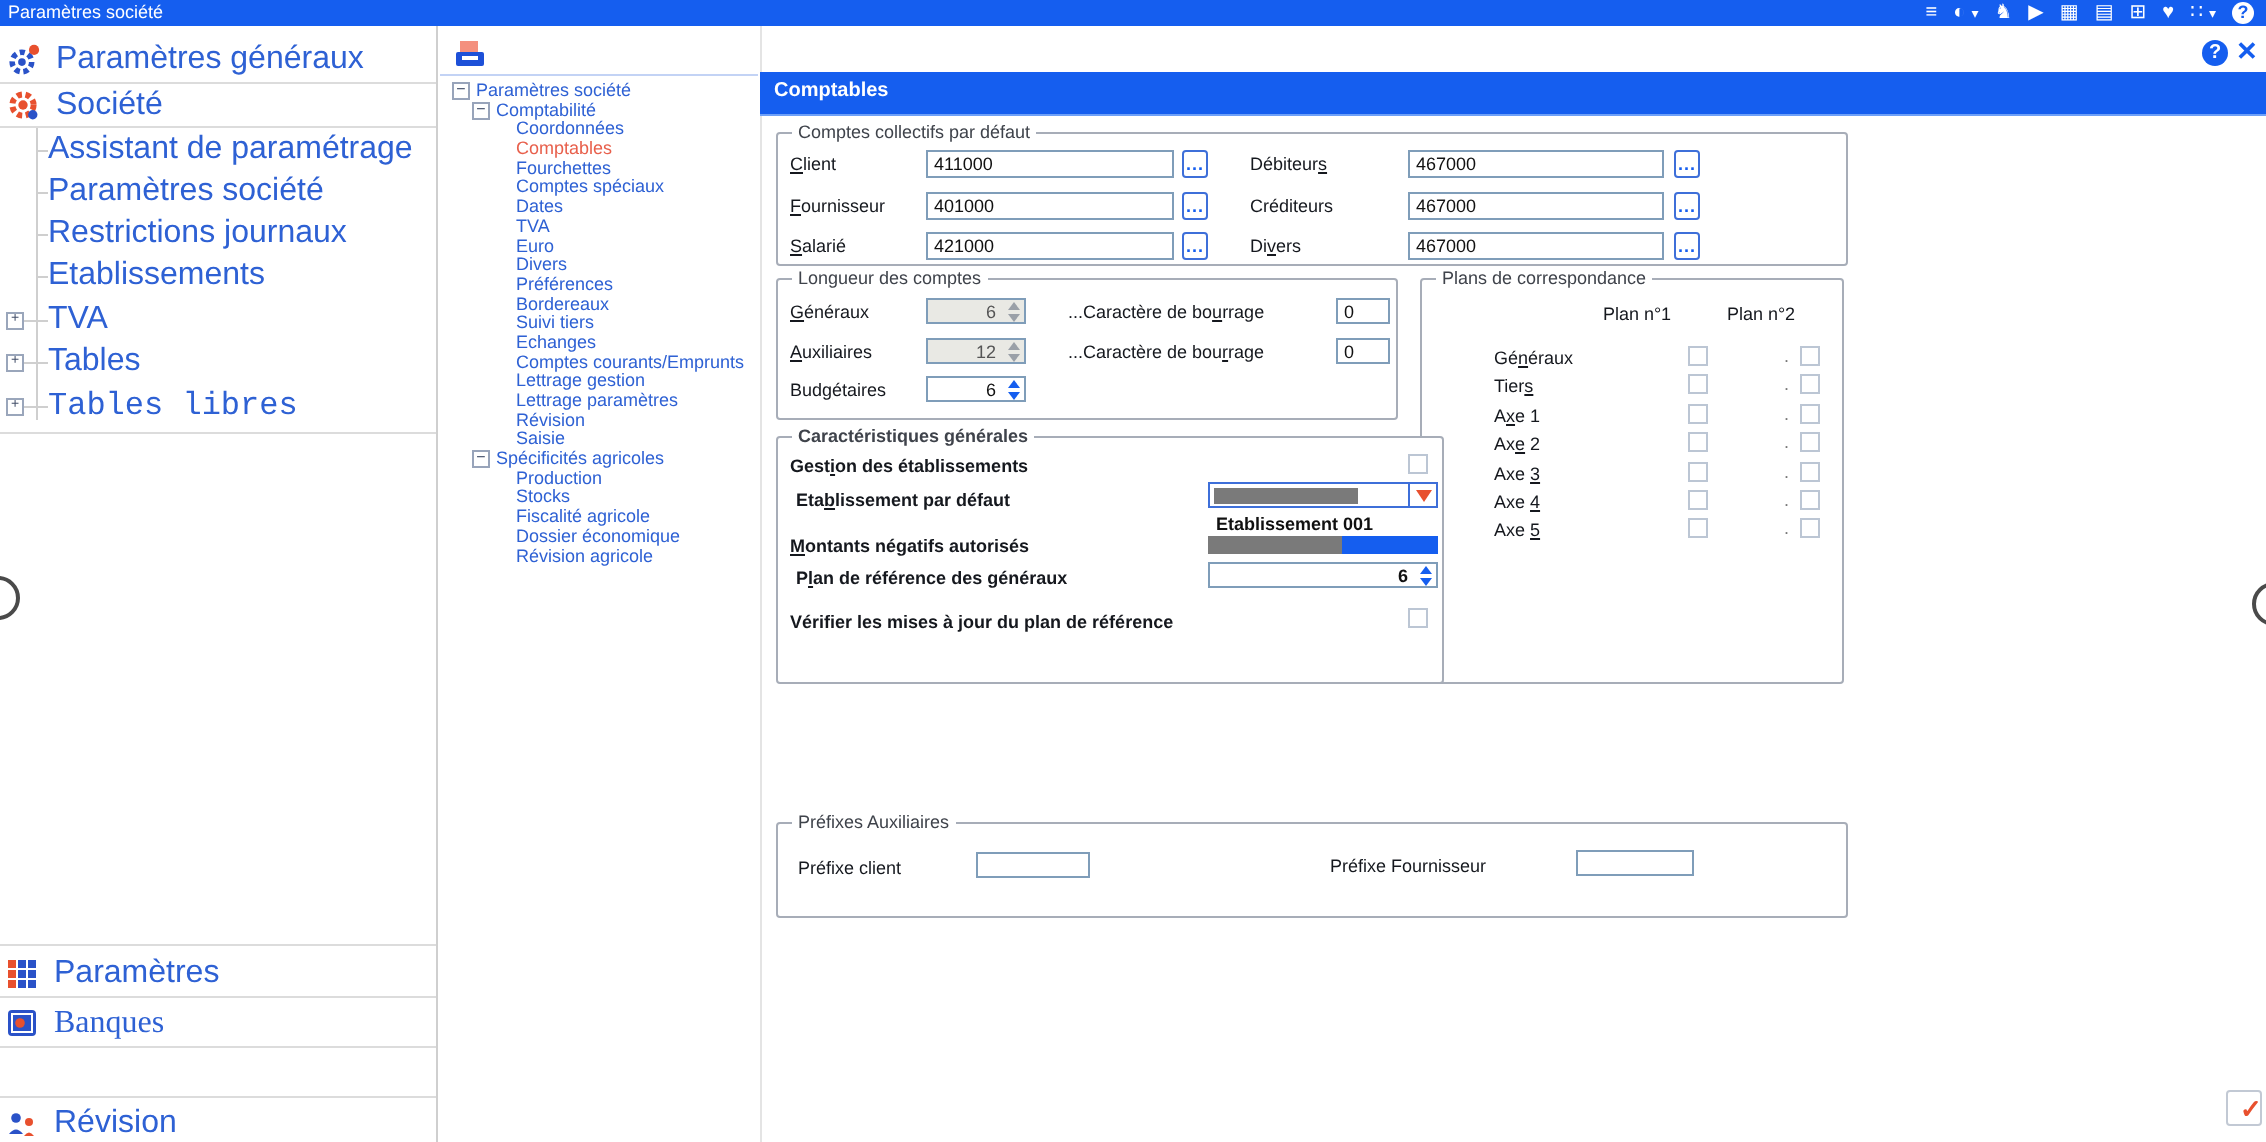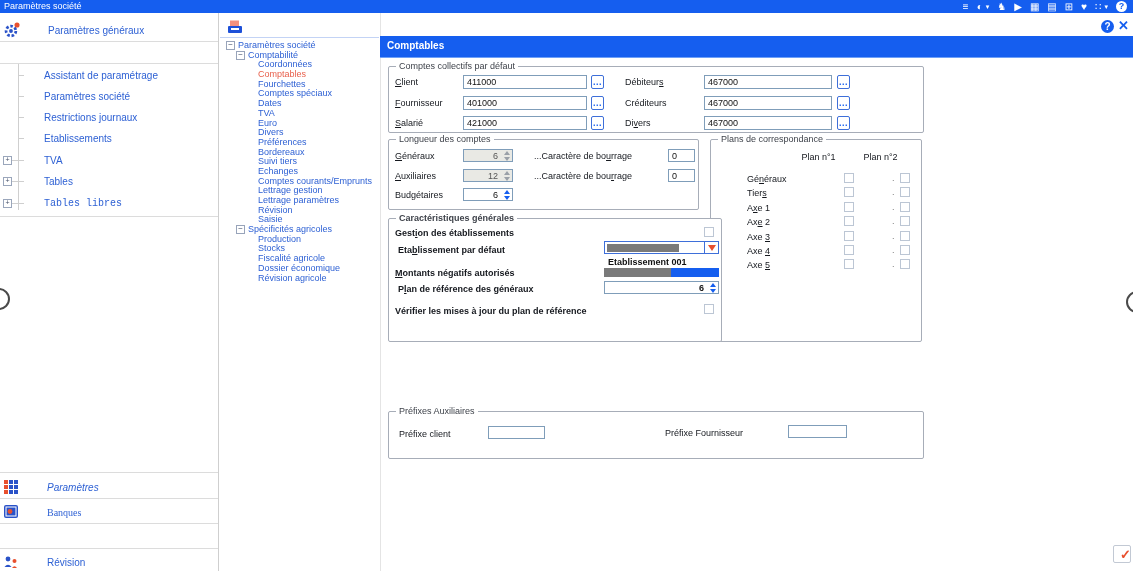--- a/index.html
+++ b/index.html
@@ -12,21 +12,21 @@
   .tb-title{position:absolute;left:4px;top:1px;font-size:9px;color:#fff;line-height:11px;}
   .tb-icons{position:absolute;right:6px;top:0;height:13px;display:flex;align-items:center;gap:8px;color:#fff;}
   .tb-ic{font-size:10px;line-height:12px;cursor:pointer;}
   .tb-caret{font-size:7px;margin-left:-5px;cursor:pointer;}
   .tb-help{width:11px;height:11px;border-radius:50%;background:#fff;color:#155EEF;font-weight:bold;
            font-size:9px;line-height:11px;text-align:center;cursor:pointer;}
 
   
   .sidebar{position:absolute;left:0;top:13px;width:218px;height:558px;background:#fff;border-right:1px solid #cfcfcf;}
   .s-sep{position:absolute;left:0;width:218px;height:1px;background:#dcdcdc;}
-  .s-item{position:absolute;left:0;width:218px;display:flex;align-items:center;font-size:10px;color:#2E61D4;cursor:pointer;padding-left:20px;}
+  .s-item{position:absolute;left:0;width:218px;display:flex;align-items:center;font-size:16px;color:#2E61D4;cursor:pointer;}
   .s-item .txt{white-space:nowrap;}
   .s-icon{position:absolute;left:3px;}
   .s-guide{position:absolute;background:#cfcfcf;}
   .s-exp{position:absolute;width:7px;height:7px;border:1px solid #9aa6bb;background:#fff;color:#44506a;
          font-size:7px;line-height:5px;text-align:center;cursor:pointer;}
   .s-exp::before{content:"+";}
 
   
   .treepanel{position:absolute;left:219px;top:13px;width:161px;height:558px;background:#fff;border-right:1px solid #e4e4e4;}
   .tp-line{position:absolute;left:1px;top:24px;width:159px;height:1px;background:#c3d3f5;}
@@ -109,20 +109,28 @@
     <div class="s-item" style="top:6px;height:22px;">
       <svg class="s-icon" style="top:3px;" width="17" height="17" viewBox="0 0 16 16">
         <circle cx="7.5" cy="8.5" r="4.6" fill="none" stroke="#2A52C8" stroke-width="2.6" stroke-dasharray="2.4 1.7"></circle>
         <circle cx="7.5" cy="8.5" r="1.8" fill="#2A52C8"></circle>
         <circle cx="13.2" cy="2.8" r="2.4" fill="#E8502E"></circle>
       </svg>
       <span class="txt" style="margin-left:28px;">Paramètres généraux</span>
     </div>
     <div class="s-sep" style="top:28px;"></div>
 
+    <div class="s-item" style="top:29px;height:22px;">
+      <svg class="s-icon" style="top:2px;" width="17" height="17" viewBox="0 0 16 16">
+        <circle cx="8" cy="8" r="5" fill="none" stroke="#E8502E" stroke-width="2.8" stroke-dasharray="2.4 1.7"></circle>
+        <circle cx="8" cy="8" r="2.2" fill="#E8502E"></circle>
+        <circle cx="12.6" cy="12.6" r="2.2" fill="#2A52C8"></circle>
+      </svg>
+      <span class="txt" style="margin-left:28px;">Société</span>
+    </div>
     <div class="s-sep" style="top:50px;"></div>
 
     <div class="s-guide" style="left:18px;top:51px;width:1px;height:146px;"></div>
     <div class="s-guide" style="left:19px;top:62px;width:5px;height:1px;"></div>
     <div class="s-guide" style="left:19px;top:83px;width:5px;height:1px;"></div>
     <div class="s-guide" style="left:19px;top:104px;width:5px;height:1px;"></div>
     <div class="s-guide" style="left:19px;top:125px;width:5px;height:1px;"></div>
     <div class="s-guide" style="left:12px;top:147px;width:12px;height:1px;"></div>
     <div class="s-guide" style="left:12px;top:168px;width:12px;height:1px;"></div>
     <div class="s-guide" style="left:12px;top:190px;width:12px;height:1px;"></div>
@@ -148,21 +156,21 @@
     <div class="s-item" style="top:158px;height:20px;">
       <span class="txt" style="margin-left:24px;">Tables</span>
     </div>
     <span class="s-exp" style="left:3px;top:186px;"></span>
     <div class="s-item" style="top:180px;height:20px;">
       <span class="txt" style="margin-left:24px;font-family:Liberation Mono, monospace;">Tables libres</span>
     </div>
     <div class="s-sep" style="top:203px;"></div>
 
     <div class="s-sep" style="top:459px;"></div>
-    <div class="s-item" style="top:462px;height:24px;font-style:italic;">
+    <div class="s-item" style="top:462px;height:24px;">
       <svg class="s-icon" style="top:4px;" width="16" height="16" viewBox="0 0 16 16">
         <rect x="1" y="1" width="4" height="4" fill="#E8502E"></rect>
           <rect x="6" y="1" width="4" height="4" fill="#2A52C8"></rect>
           <rect x="11" y="1" width="4" height="4" fill="#2A52C8"></rect>
         <rect x="1" y="6" width="4" height="4" fill="#E8502E"></rect>
           <rect x="6" y="6" width="4" height="4" fill="#2A52C8"></rect>
           <rect x="11" y="6" width="4" height="4" fill="#2A52C8"></rect>
         <rect x="1" y="11" width="4" height="4" fill="#E8502E"></rect>
           <rect x="6" y="11" width="4" height="4" fill="#2A52C8"></rect>
           <rect x="11" y="11" width="4" height="4" fill="#2A52C8"></rect>

